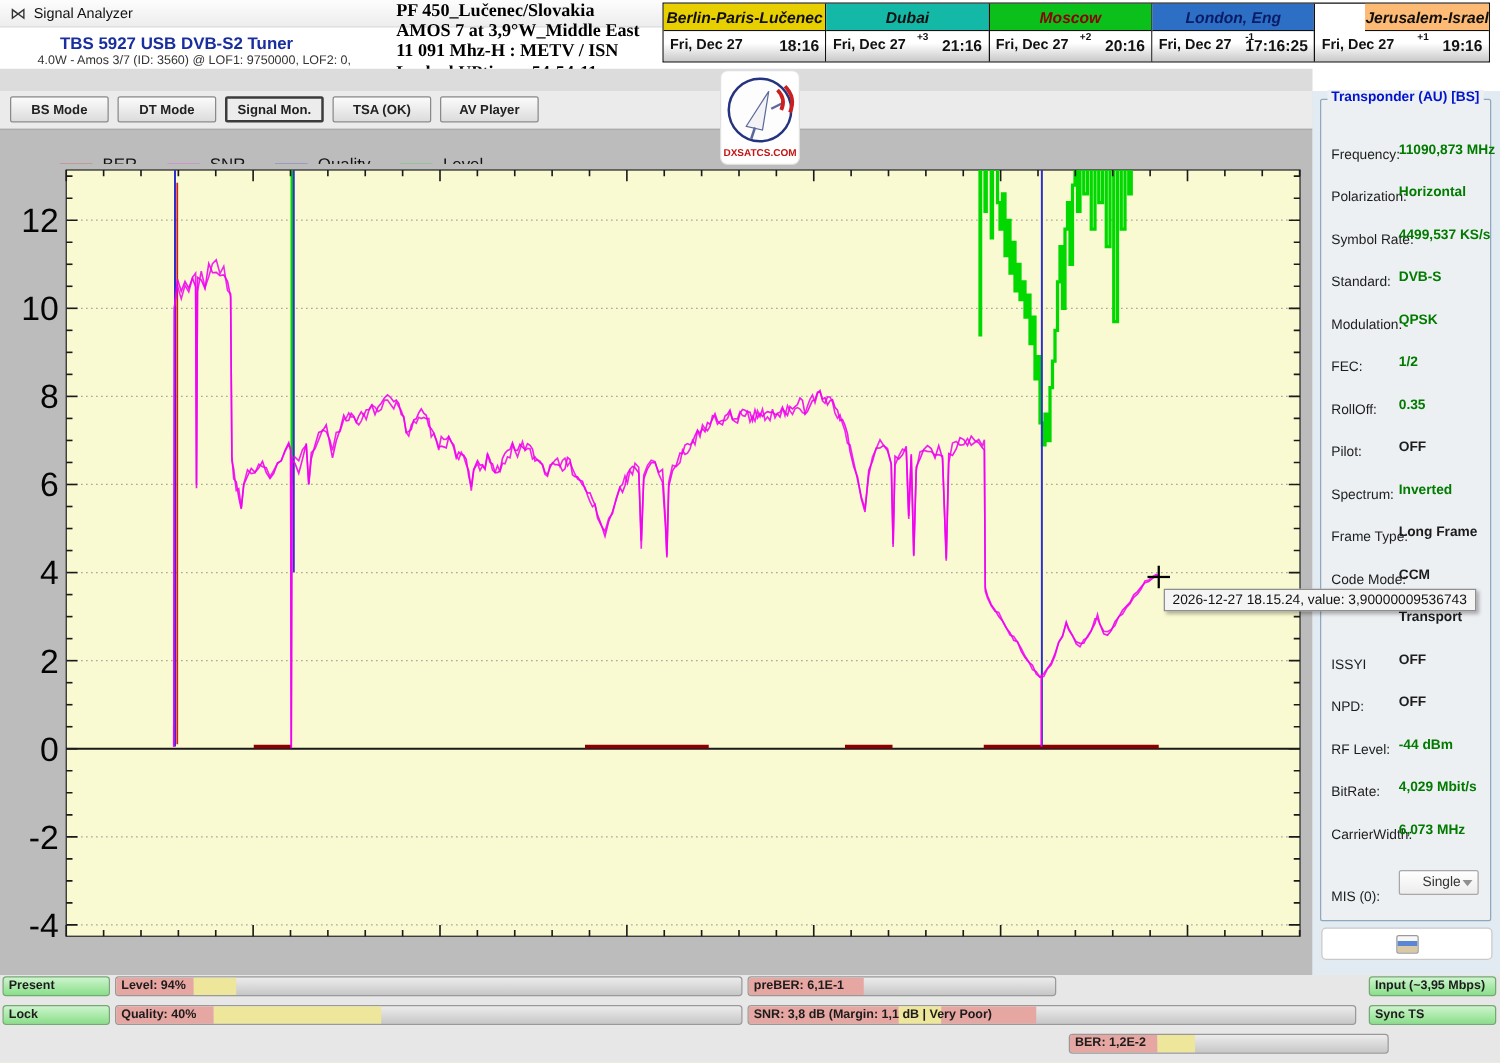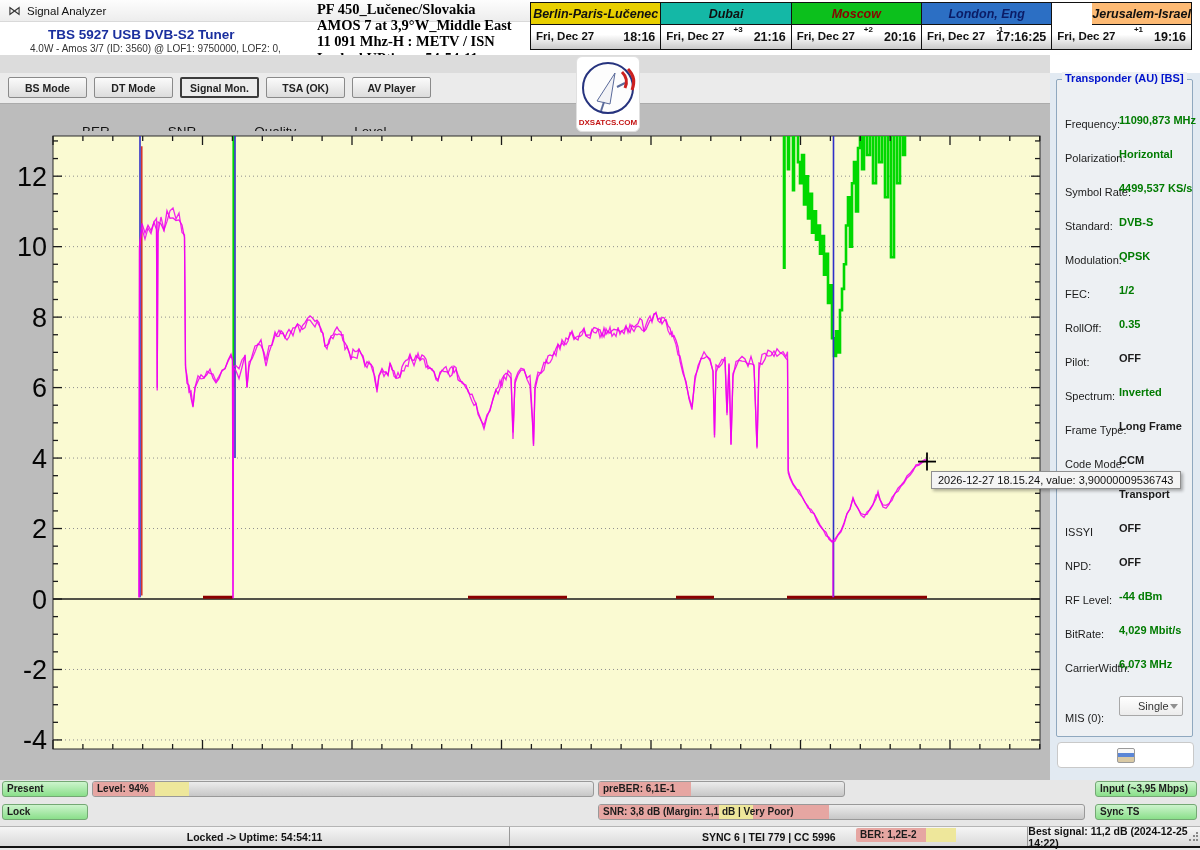--- a/index.html
+++ b/index.html
@@ -404,29 +404,28 @@
       <div class="seg yellow" style="left: 70px; width: 30px;"></div>
       <span class="bar-label">BER: 1,2E-2</span>
     </div>
   <div class="bar green" style="left:1095px;top:781px;width:102px">
     <span class="bar-label">Input (~3,95 Mbps)</span>
     </div>
 
   <div class="bar green" style="left:2px;top:804px;width:86px">
     <span class="bar-label">Lock</span>
     </div>
+  <div class="bar" id="m-quality" style="left:92px;top:804px;width:502px">
+      <div class="seg pink" style="left: 0px; width: 78px;"></div>
+      <div class="seg yellow" style="left: 78px; width: 134px;"></div>
+      <span class="bar-label">Quality: 40%</span>
+    </div>
   <div class="bar" id="m-snr" style="left:598px;top:804px;width:487px">
       <div class="seg pink" style="left: 0px; width: 120px;"></div>
       <div class="seg yellow" style="left: 120px; width: 34px;"></div>
       <div class="seg pink" style="left: 154px; width: 76px;"></div>
       <span class="bar-label">SNR: 3,8 dB (Margin: 1,1 dB | Very Poor)</span>
     </div>
   <div class="bar green" style="left:1095px;top:804px;width:102px">
     <span class="bar-label">Sync TS</span>
     </div>
 
-  <div class="statusbar">
-    <div class="sb-sec" style="width:510px">Locked -&gt; Uptime: 54:54:11</div>
-    <div class="sb-sec" style="width:518px">SYNC 6 | TEI 779 | CC 5996</div>
-    <div class="sb-sec" style="width:172px">Best signal: 11,2 dB (2024-12-25 14:22)</div>
-    <div class="grip"></div>
-  </div>
 </div>
 
 </body></html>

